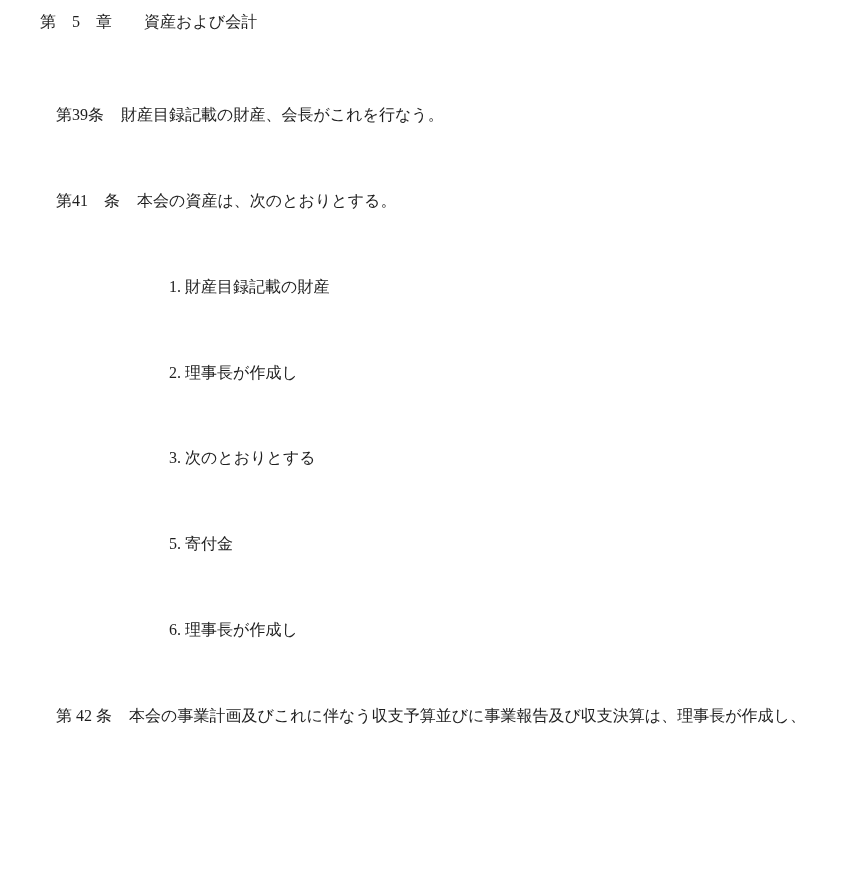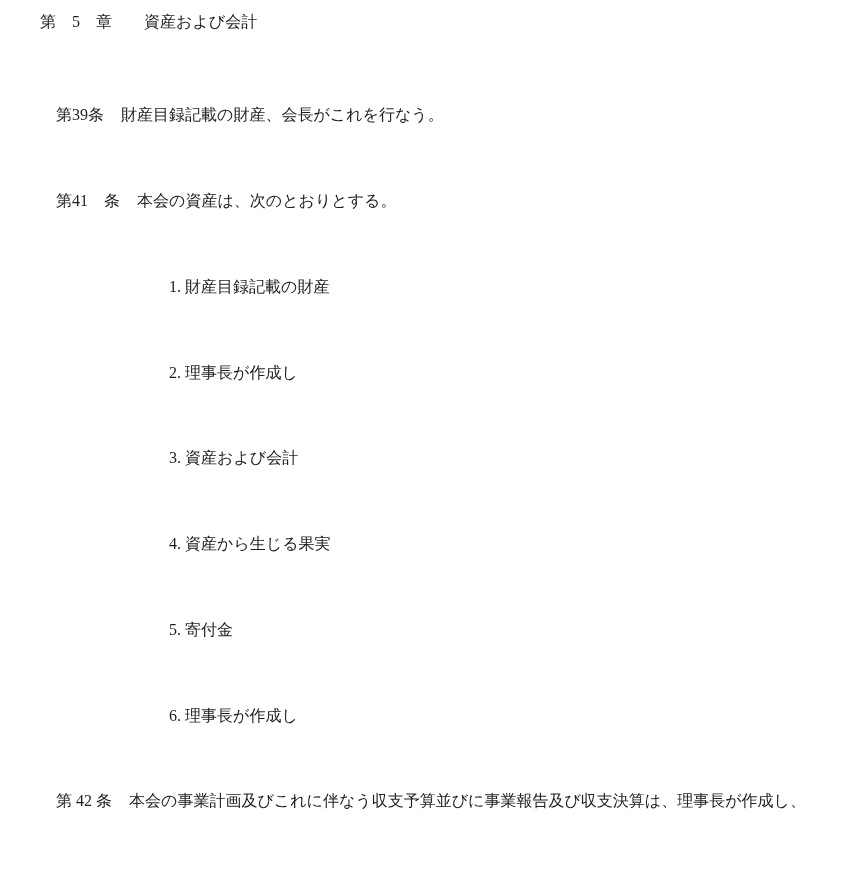--- a/index.html
+++ b/index.html
@@ -42,24 +42,21 @@
     <span>第41　条</span><span class="article-body">本会の資産は、次のとおりとする。</span>
   </div>
 
   <div class="line list-item">
     <span class="list-num">1.</span><span class="list-text">財産目録記載の財産</span>
   </div>
   <div class="line list-item">
     <span class="list-num">2.</span><span class="list-text">理事長が作成し</span>
   </div>
   <div class="line list-item">
-    <span class="list-num">3.</span><span class="list-text">資産および会計</span>
-  </div>
-  <div class="line list-item">
-    <span class="list-num">4.</span><span class="list-text">資産から生じる果実</span>
+    <span class="list-num">3.</span><span class="list-text">次のとおりとする</span>
   </div>
   <div class="line list-item">
     <span class="list-num">5.</span><span class="list-text">寄付金</span>
   </div>
   <div class="line list-item">
     <span class="list-num">6.</span><span class="list-text">理事長が作成し</span>
   </div>
 
   <div class="line">
     <span>第 42 条</span><span class="article-body">本会の事業計画及びこれに伴なう収支予算並びに事業報告及び収支決算は、理事長が作成し、</span>

